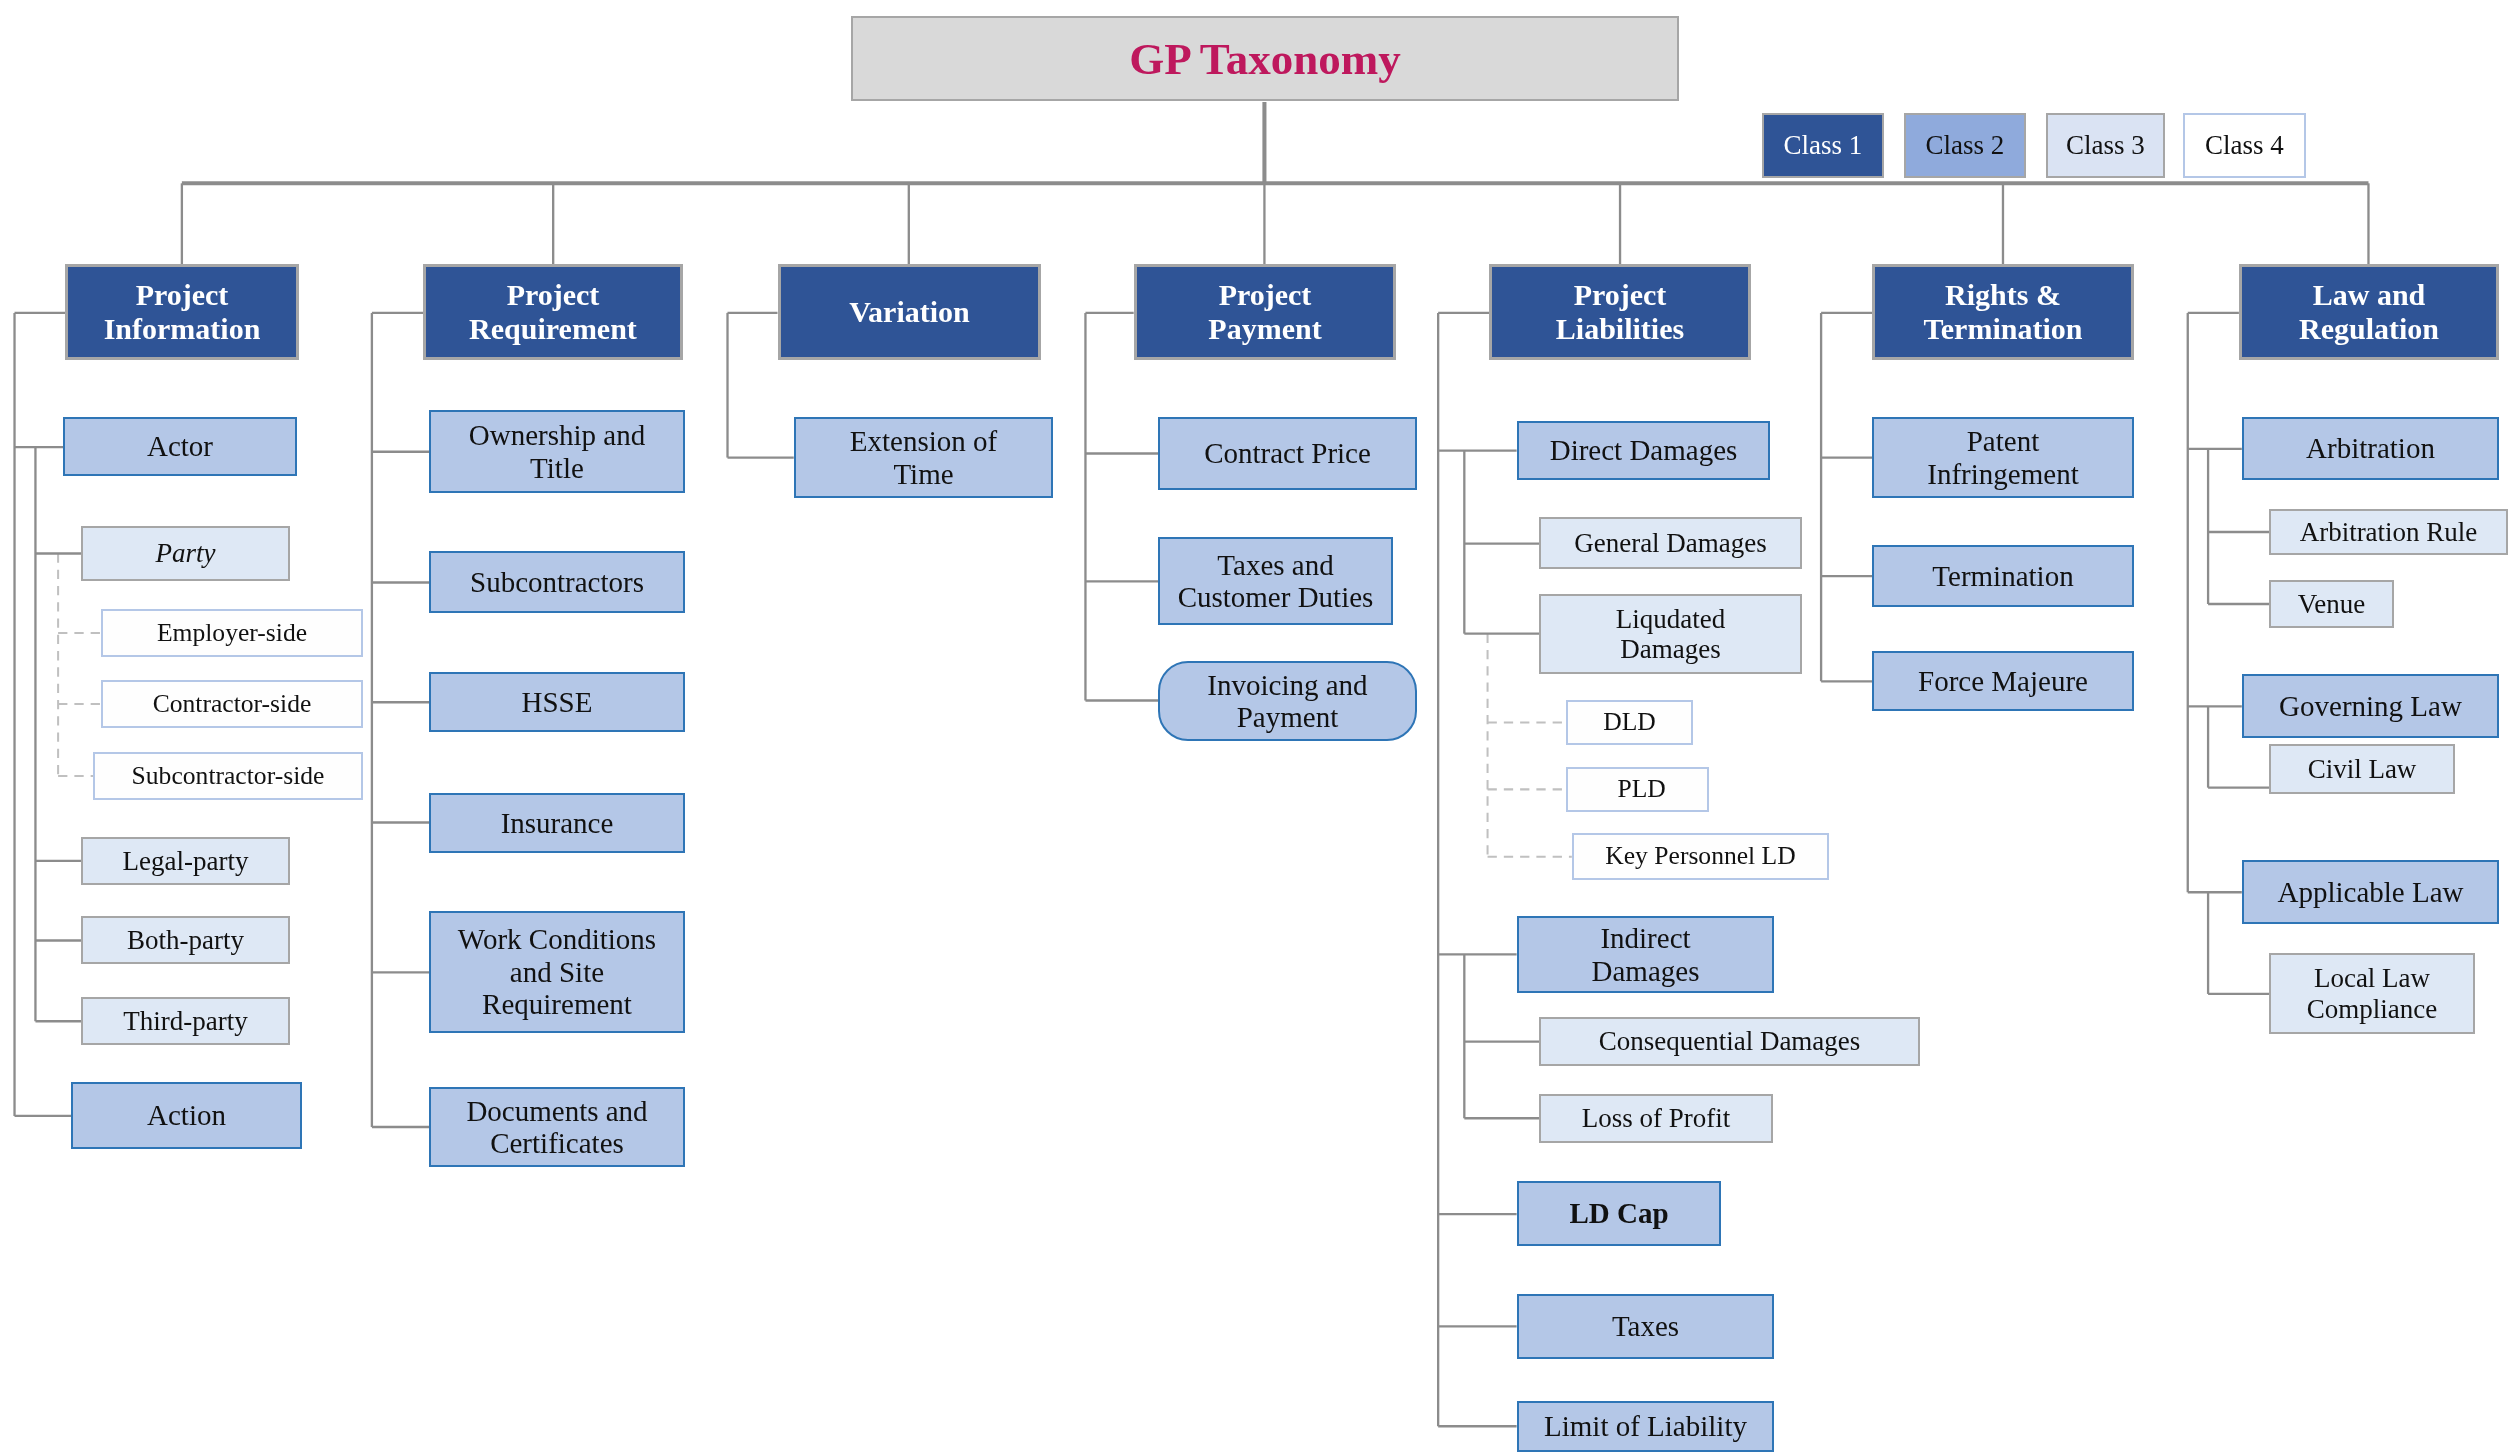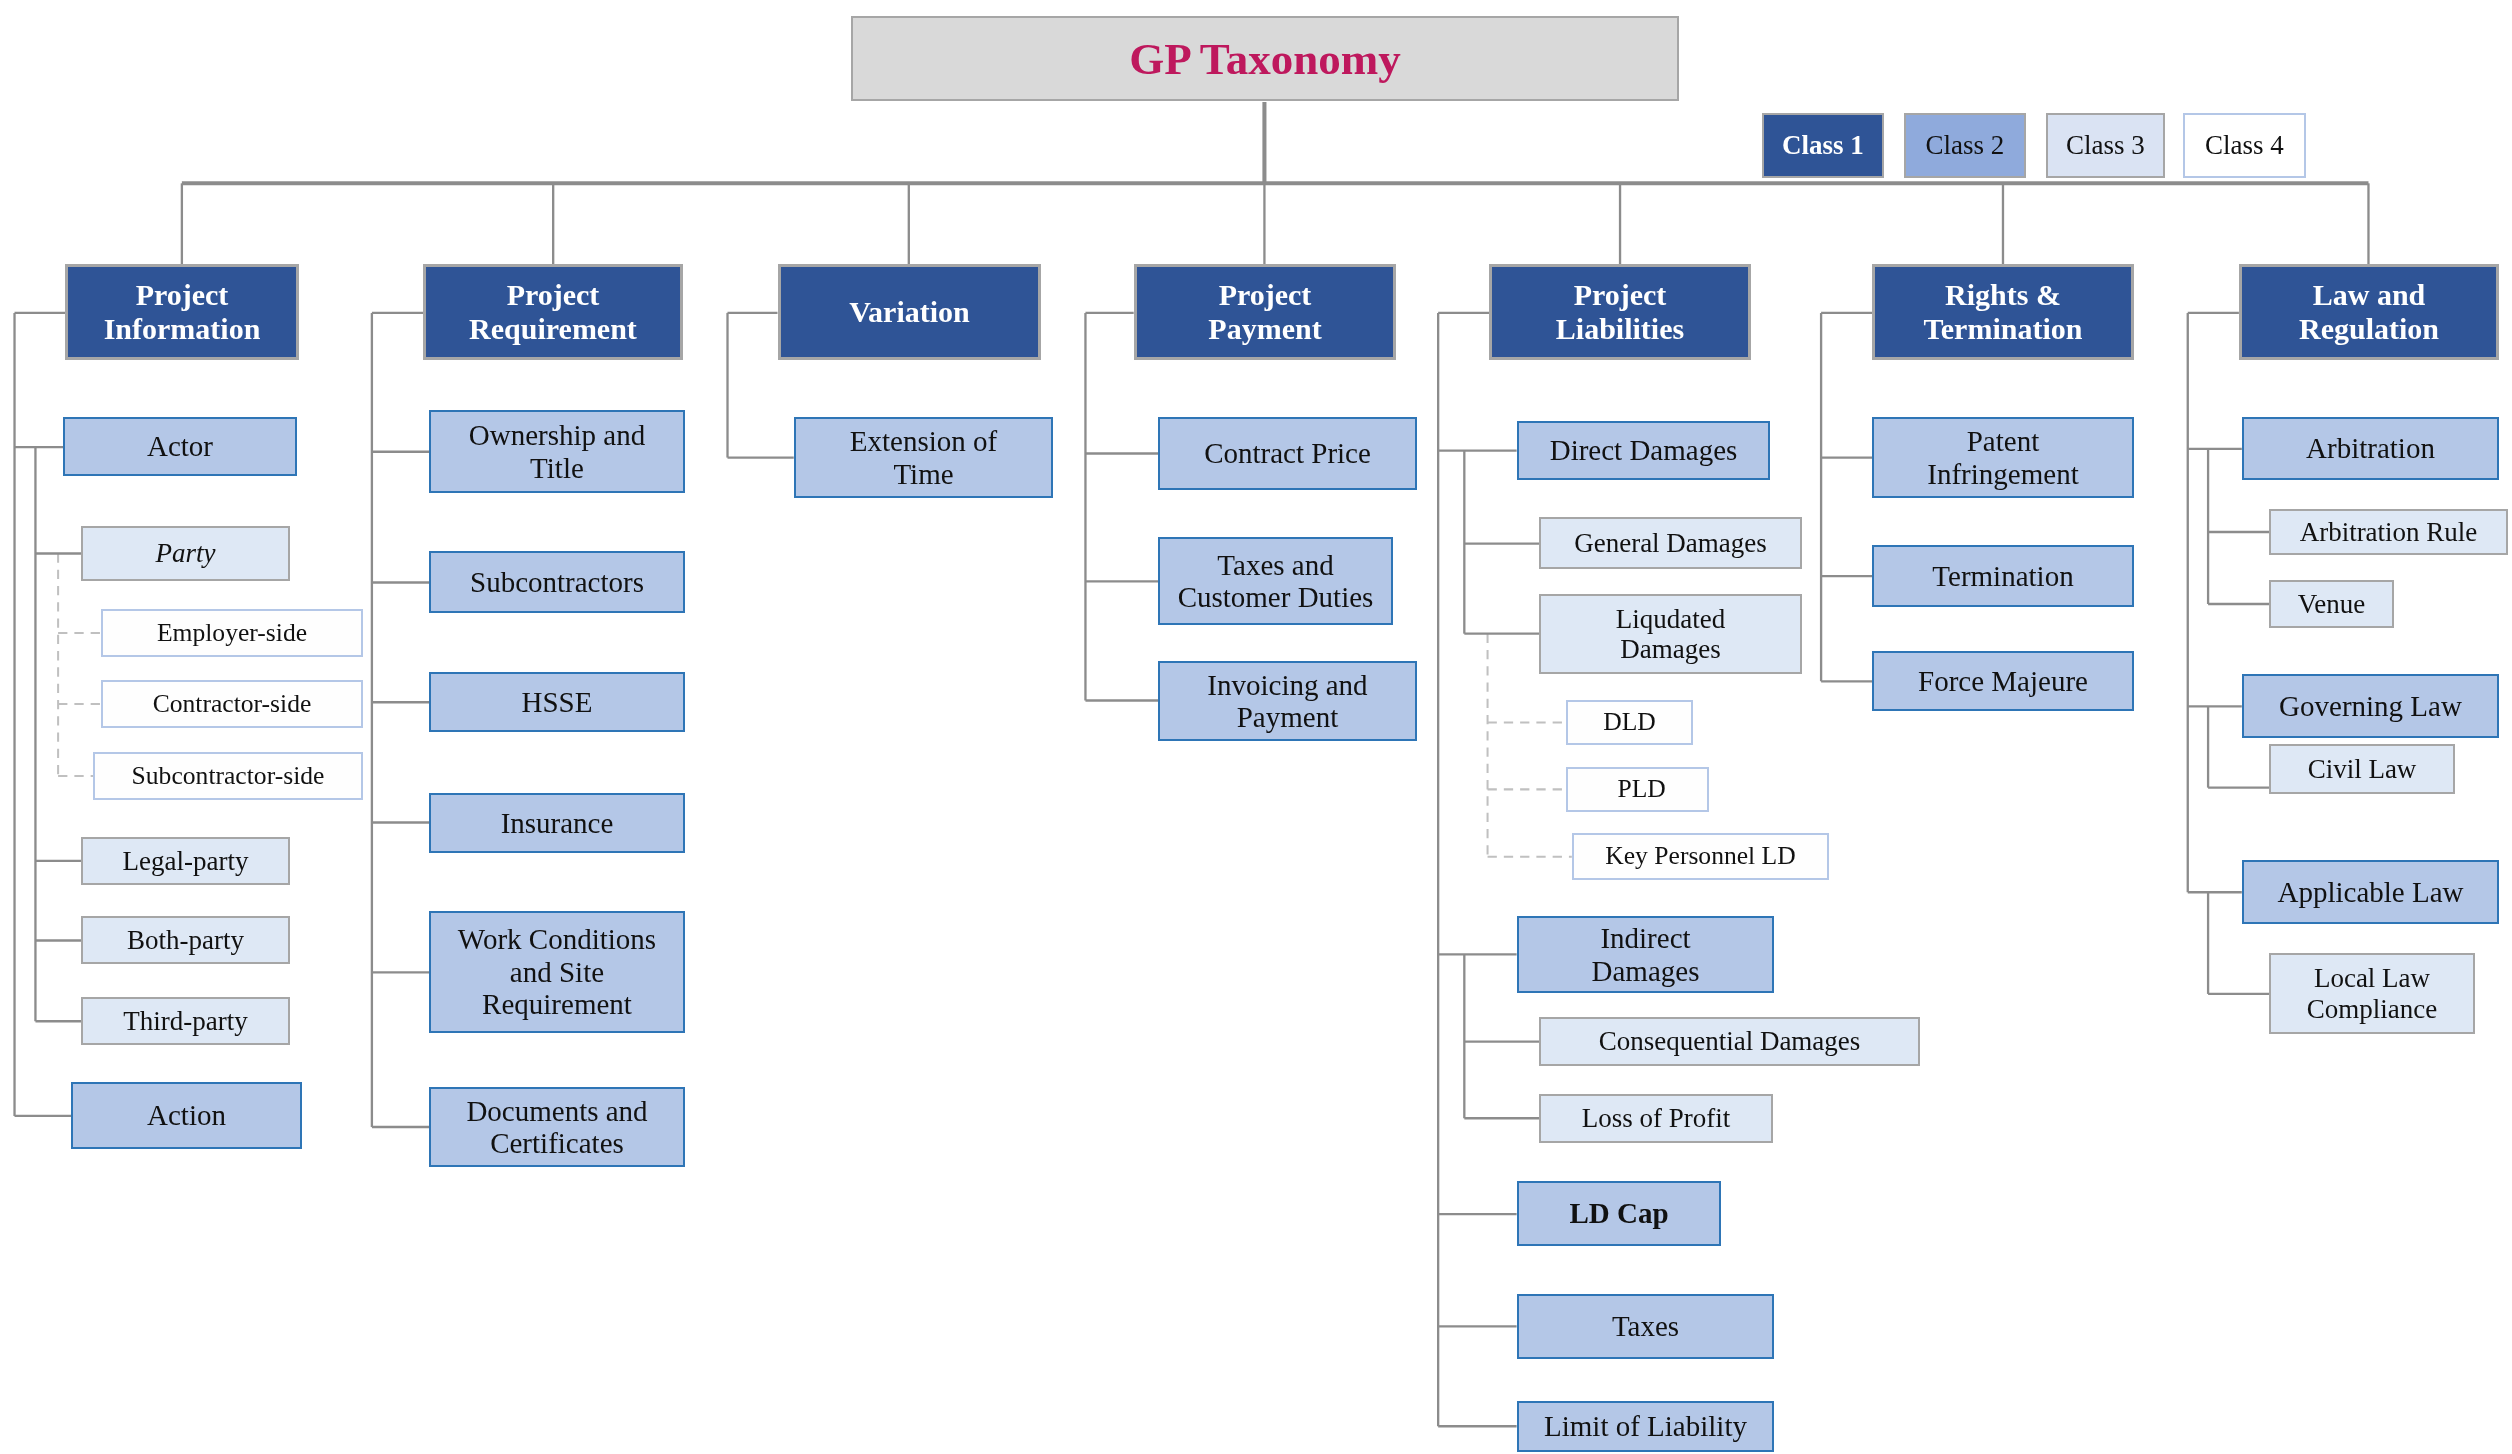--- a/index.html
+++ b/index.html
@@ -19,21 +19,21 @@
   }
   .title-node{background:var(--title-fill,#D9D9D9);border:2.9px solid var(--gray-border,#A6A6A6);
     font-weight:bold;font-size:45px;color:#be185d;}
   .cls1{background:var(--class1-fill,#2F5496);border:3.5px solid var(--gray-border,#A6A6A6);
     color:var(--class1-text,#fff);font-weight:bold;font-size:30px;}
   .cls2{background:var(--class2-fill,#B4C7E7);border:2.9px solid var(--class2-border,#2E75B6);font-size:29px;}
   .cls3{background:var(--class3-fill,#DEE8F5);border:2.3px solid var(--class3-border,#A6A6A6);font-size:27px;}
   .cls4{background:var(--class4-fill,#FEFEFE);border:2.3px solid var(--class4-border,#B4C7E7);font-size:25.6px;}
   .legend-box{position:absolute;display:flex;align-items:center;justify-content:center;
     box-sizing:border-box;font-size:27px;text-align:center;}
-  .legend-1{background:var(--class1-fill,#2F5496);color:#fff;font-weight:bold;border:2.9px solid var(--gray-border,#A6A6A6);}
+  .legend-1{background:var(--class1-fill,#2F5496);color:#fff;font-weight:normal;border:2.9px solid var(--gray-border,#A6A6A6);}
   .legend-2{background:var(--legend-class2-fill,#8FAADC);border:2.9px solid var(--gray-border,#A6A6A6);}
   .legend-3{background:var(--legend-class3-fill,#DAE3F3);border:2.9px solid var(--gray-border,#A6A6A6);}
   .legend-4{background:#ffffff;border:2.9px solid var(--class4-border,#B4C7E7);}
 </style>
 </head>
 <body>
 
 <div id="canvas">
   <svg id="connector-layer" width="2512" height="1455" viewBox="0 0 4323 2503" xmlns="http://www.w3.org/2000/svg">
       <path d="M100 952 V1335" class="edge-dashed"></path>
@@ -141,21 +141,21 @@
       <div class="node cls2" style="left: 429px; top: 1087px; width: 256px; height: 80px;">Documents and
 Certificates</div>
       <div class="node cls1" style="left: 778px; top: 264px; width: 263px; height: 96px;">Variation</div>
       <div class="node cls2" style="left: 794px; top: 417px; width: 259px; height: 81px;">Extension of
 Time</div>
       <div class="node cls1" style="left: 1134px; top: 264px; width: 262px; height: 96px;">Project
 Payment</div>
       <div class="node cls2" style="left: 1158px; top: 417px; width: 259px; height: 73px;">Contract Price</div>
       <div class="node cls2" style="left: 1158px; top: 537px; width: 235px; height: 88px;">Taxes and
 Customer Duties</div>
-      <div class="node cls2" style="left: 1158px; top: 661px; width: 259px; height: 80px;">Invoicing and
+      <div class="node cls2" style="left: 1158px; top: 661px; width: 259px; height: 80px; border-radius: 30px;">Invoicing and
 Payment</div>
       <div class="node cls1" style="left: 1489px; top: 264px; width: 262px; height: 96px;">Project
 Liabilities</div>
       <div class="node cls2" style="left: 1517px; top: 421px; width: 253px; height: 59px;">Direct Damages</div>
       <div class="node cls3" style="left: 1539px; top: 517px; width: 263px; height: 52px;">General Damages</div>
       <div class="node cls3" style="left: 1539px; top: 594px; width: 263px; height: 80px;">Liqudated
 Damages</div>
       <div class="node cls4" style="left: 1566px; top: 700px; width: 127px; height: 45px;">DLD</div>
       <div class="node cls4" style="left: 1566px; top: 767px; width: 143px; height: 45px; padding-left: 14px;">PLD</div>
       <div class="node cls4" style="left: 1572px; top: 833px; width: 257px; height: 47px;">Key Personnel LD</div>

